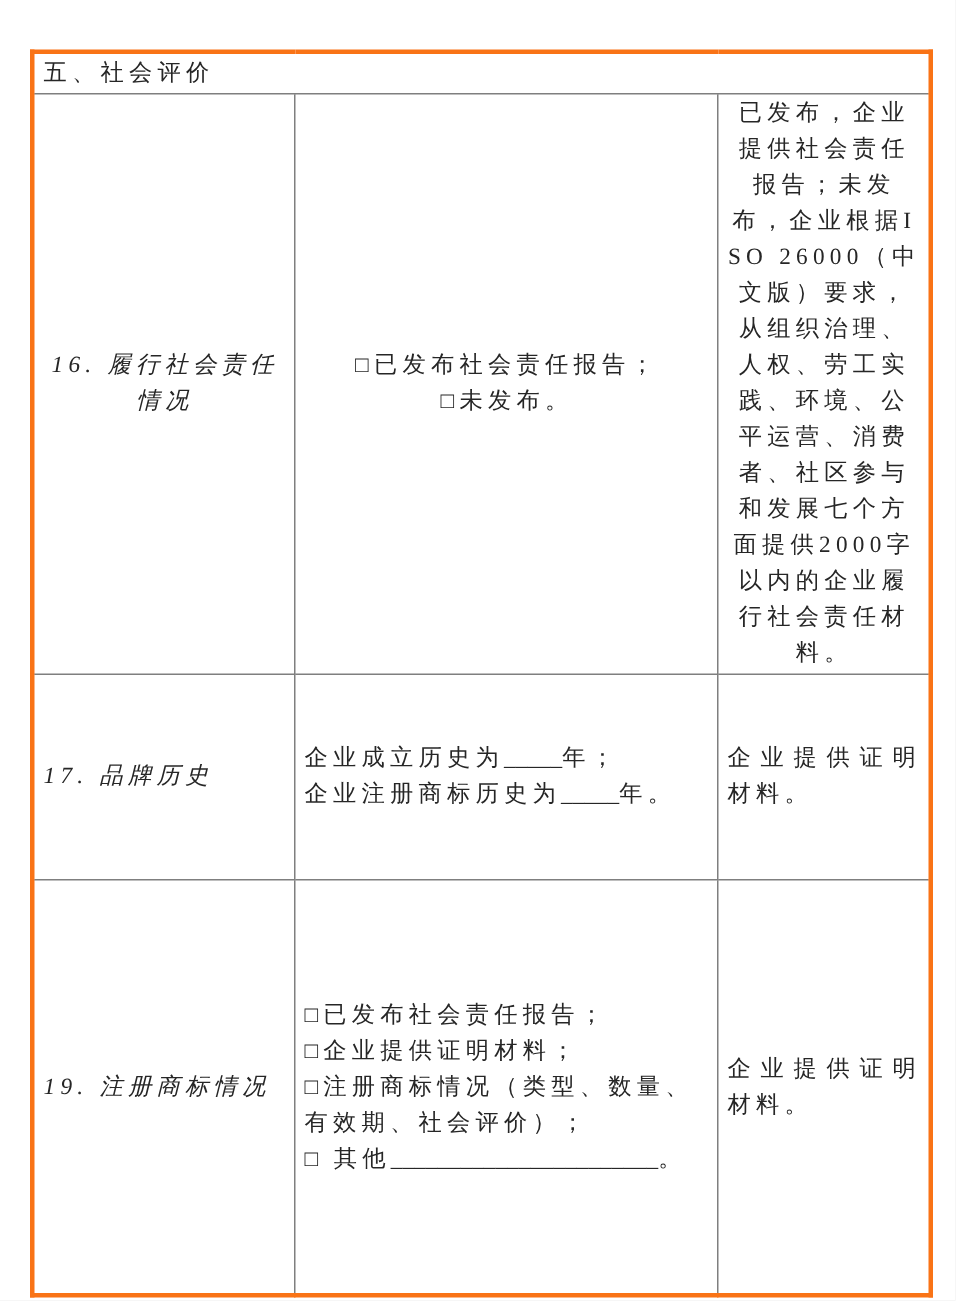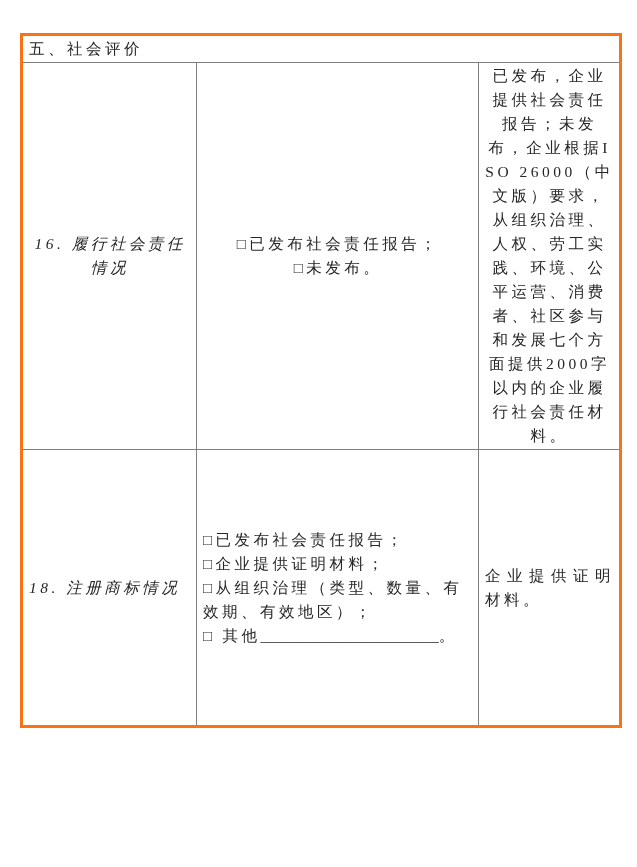--- a/index.html
+++ b/index.html
@@ -87,34 +87,50 @@
         </div>
         <div class="opt-line">
           <span class="checkbox">□</span><span>未发布。</span>
         </div>
       </td>
       <td class="req-cell req-top">
         <span>已发布，企业提供社会责任报告；未发布，企业根据ISO 26000（中文版）要求，从组织治理、人权、劳工实践、环境、公平运营、消费者、社区参与和发展七个方面提供2000字以内的企业履行社会责任材料。</span>
       </td>
     </tr>
 
+    <tr class="row17">
+      <td class="label-cell">
+        <span>17. 品牌历史</span>
+      </td>
+      <td>
+        <div class="opt-line">
+          <span>企业成立历史为</span><span class="blank">_____</span><span>年；</span>
+        </div>
+        <div class="opt-line">
+          <span>企业注册商标历史为</span><span class="blank">_____</span><span>年。</span>
+        </div>
+      </td>
+      <td class="req-cell">
+        <span>企业提供证明材料。</span>
+      </td>
+    </tr>
 
     <tr class="row18">
       <td class="label-cell">
-        <span>18. 注册商标情况</span>
+        <span>19. 注册商标情况</span>
       </td>
       <td>
         <div class="opt-line">
           <span class="checkbox">□</span><span>已发布社会责任报告；</span>
         </div>
         <div class="opt-line">
           <span class="checkbox">□</span><span>企业提供证明材料；</span>
         </div>
         <div class="opt-line">
-          <span class="checkbox">□</span><span>从组织治理（类型、数量、有效期、有效地区）；</span>
+          <span class="checkbox">□</span><span>注册商标情况（类型、数量、有效期、社会评价）；</span>
         </div>
         <div class="opt-line">
           <span class="checkbox gap">□</span><span>其他</span><span class="blank">_______________________</span><span>。</span>
         </div>
       </td>
       <td class="req-cell">
         <span>企业提供证明材料。</span>
       </td>
     </tr>
   </tbody>

